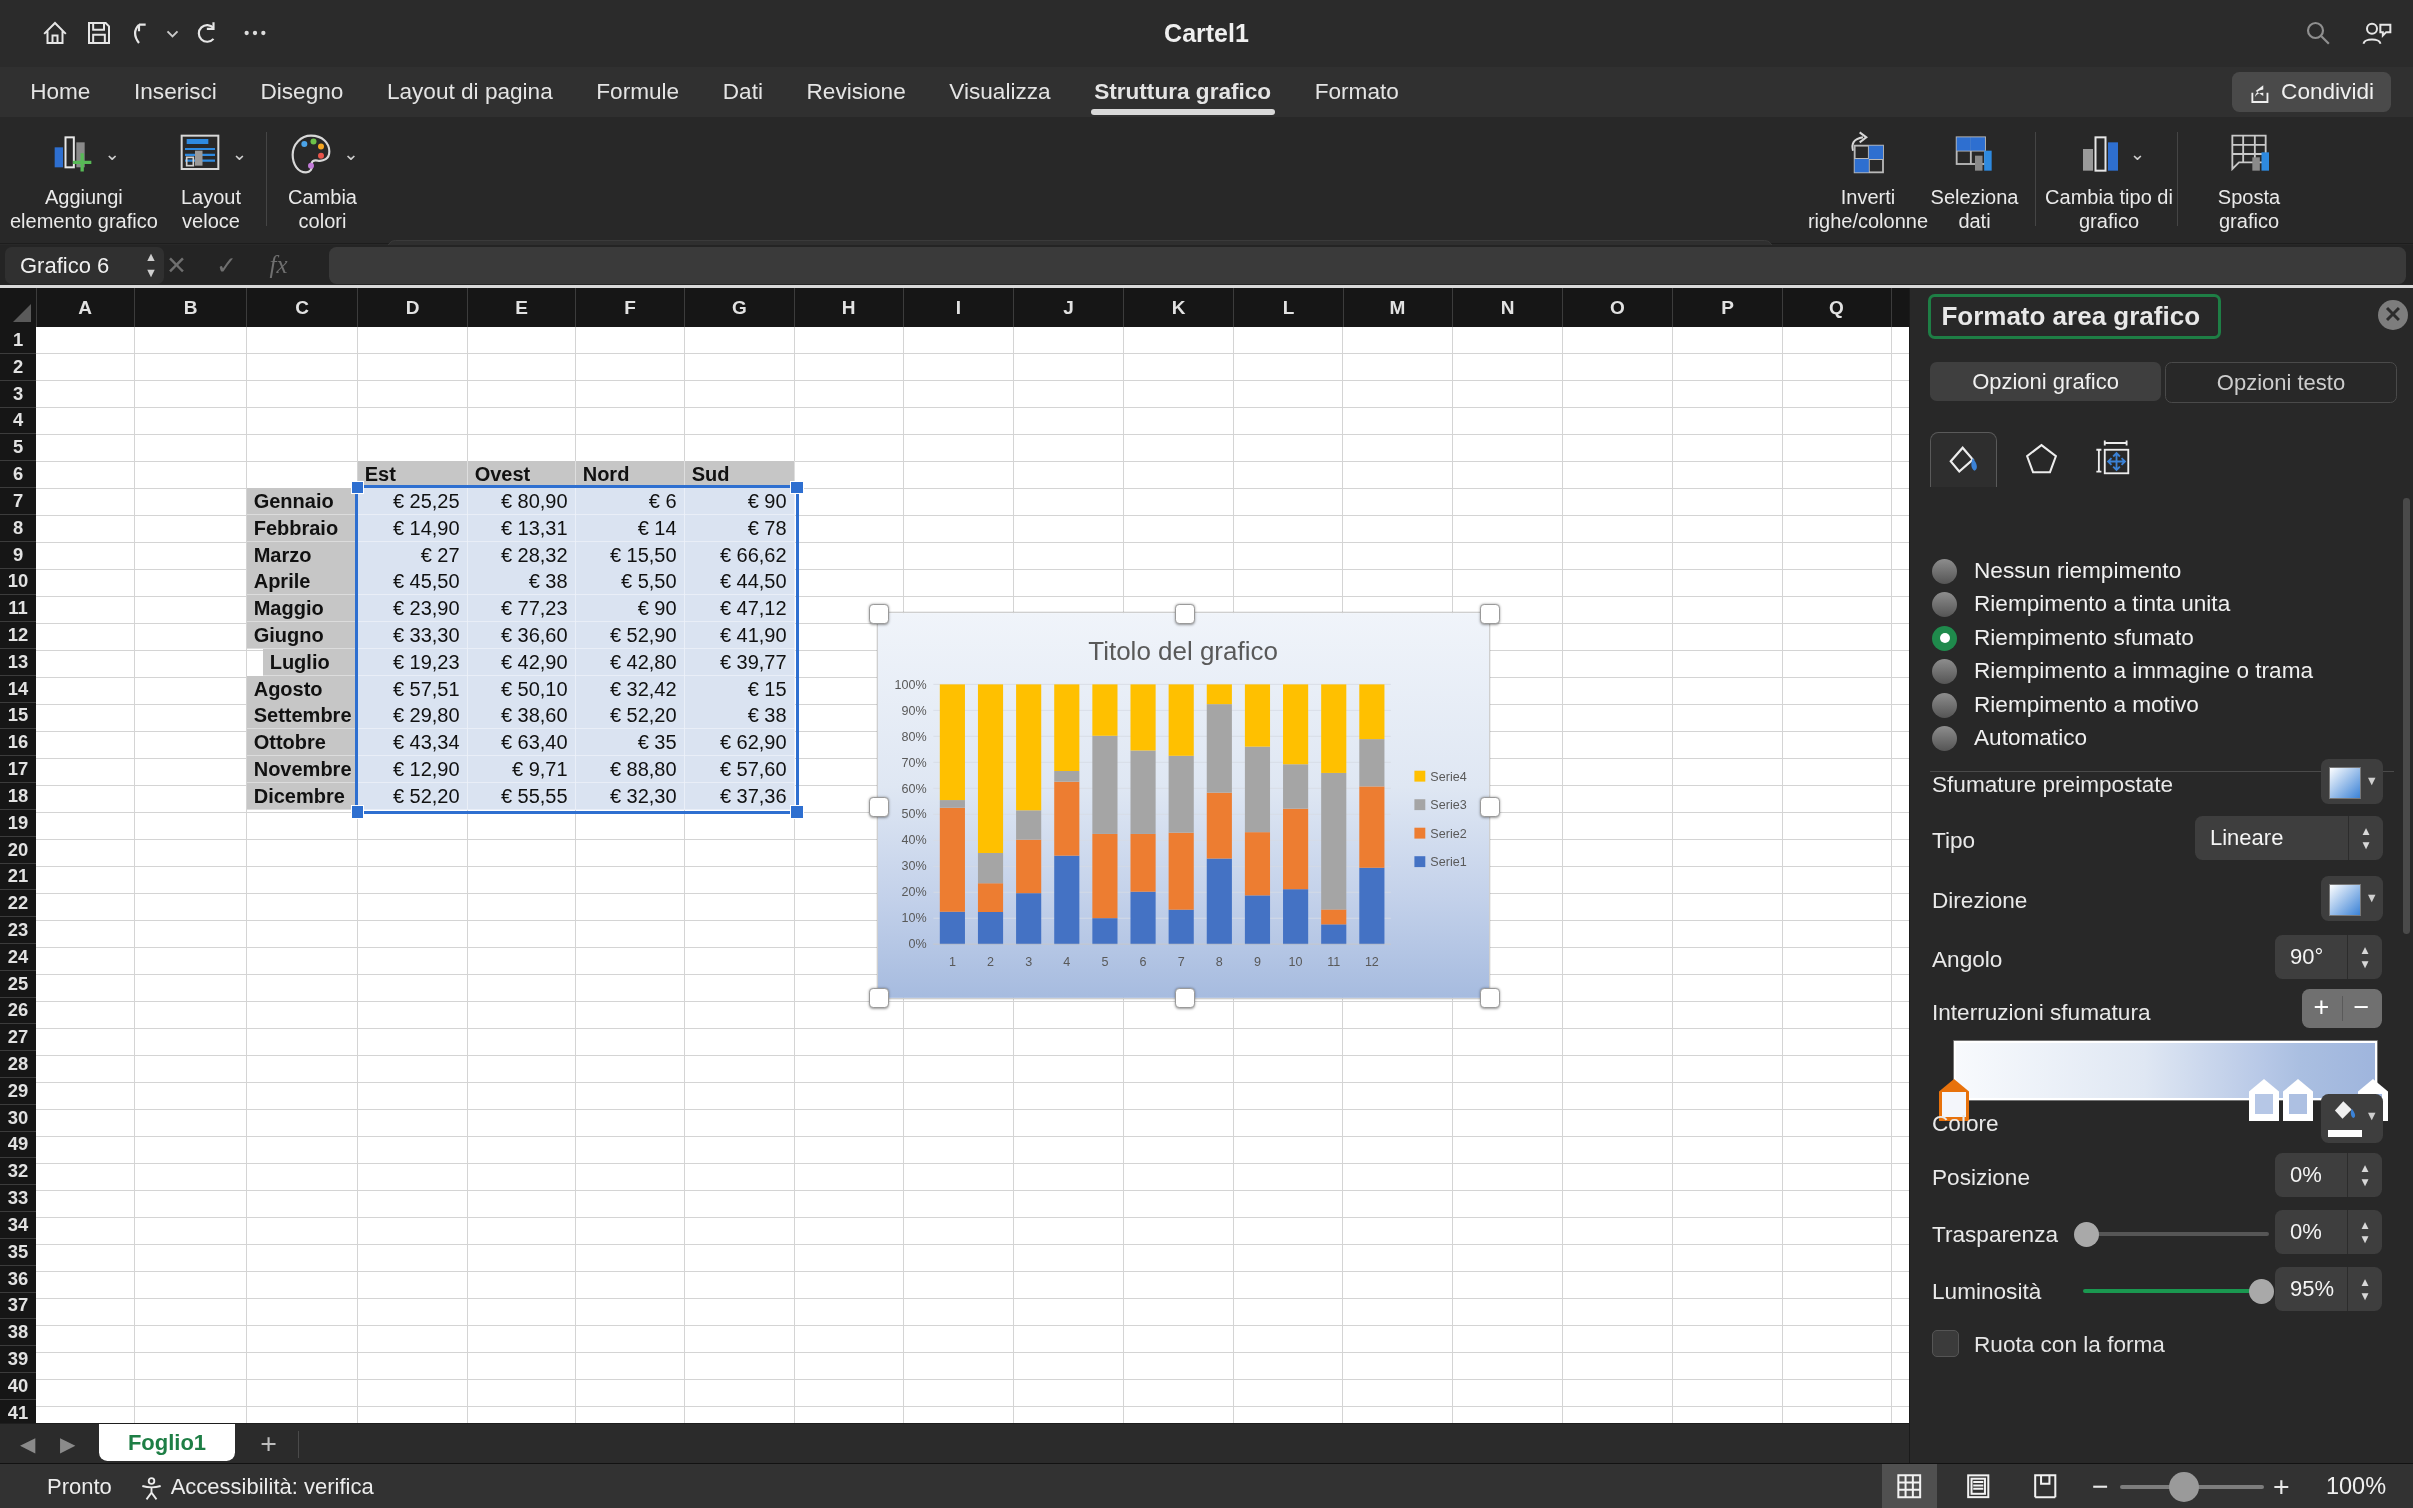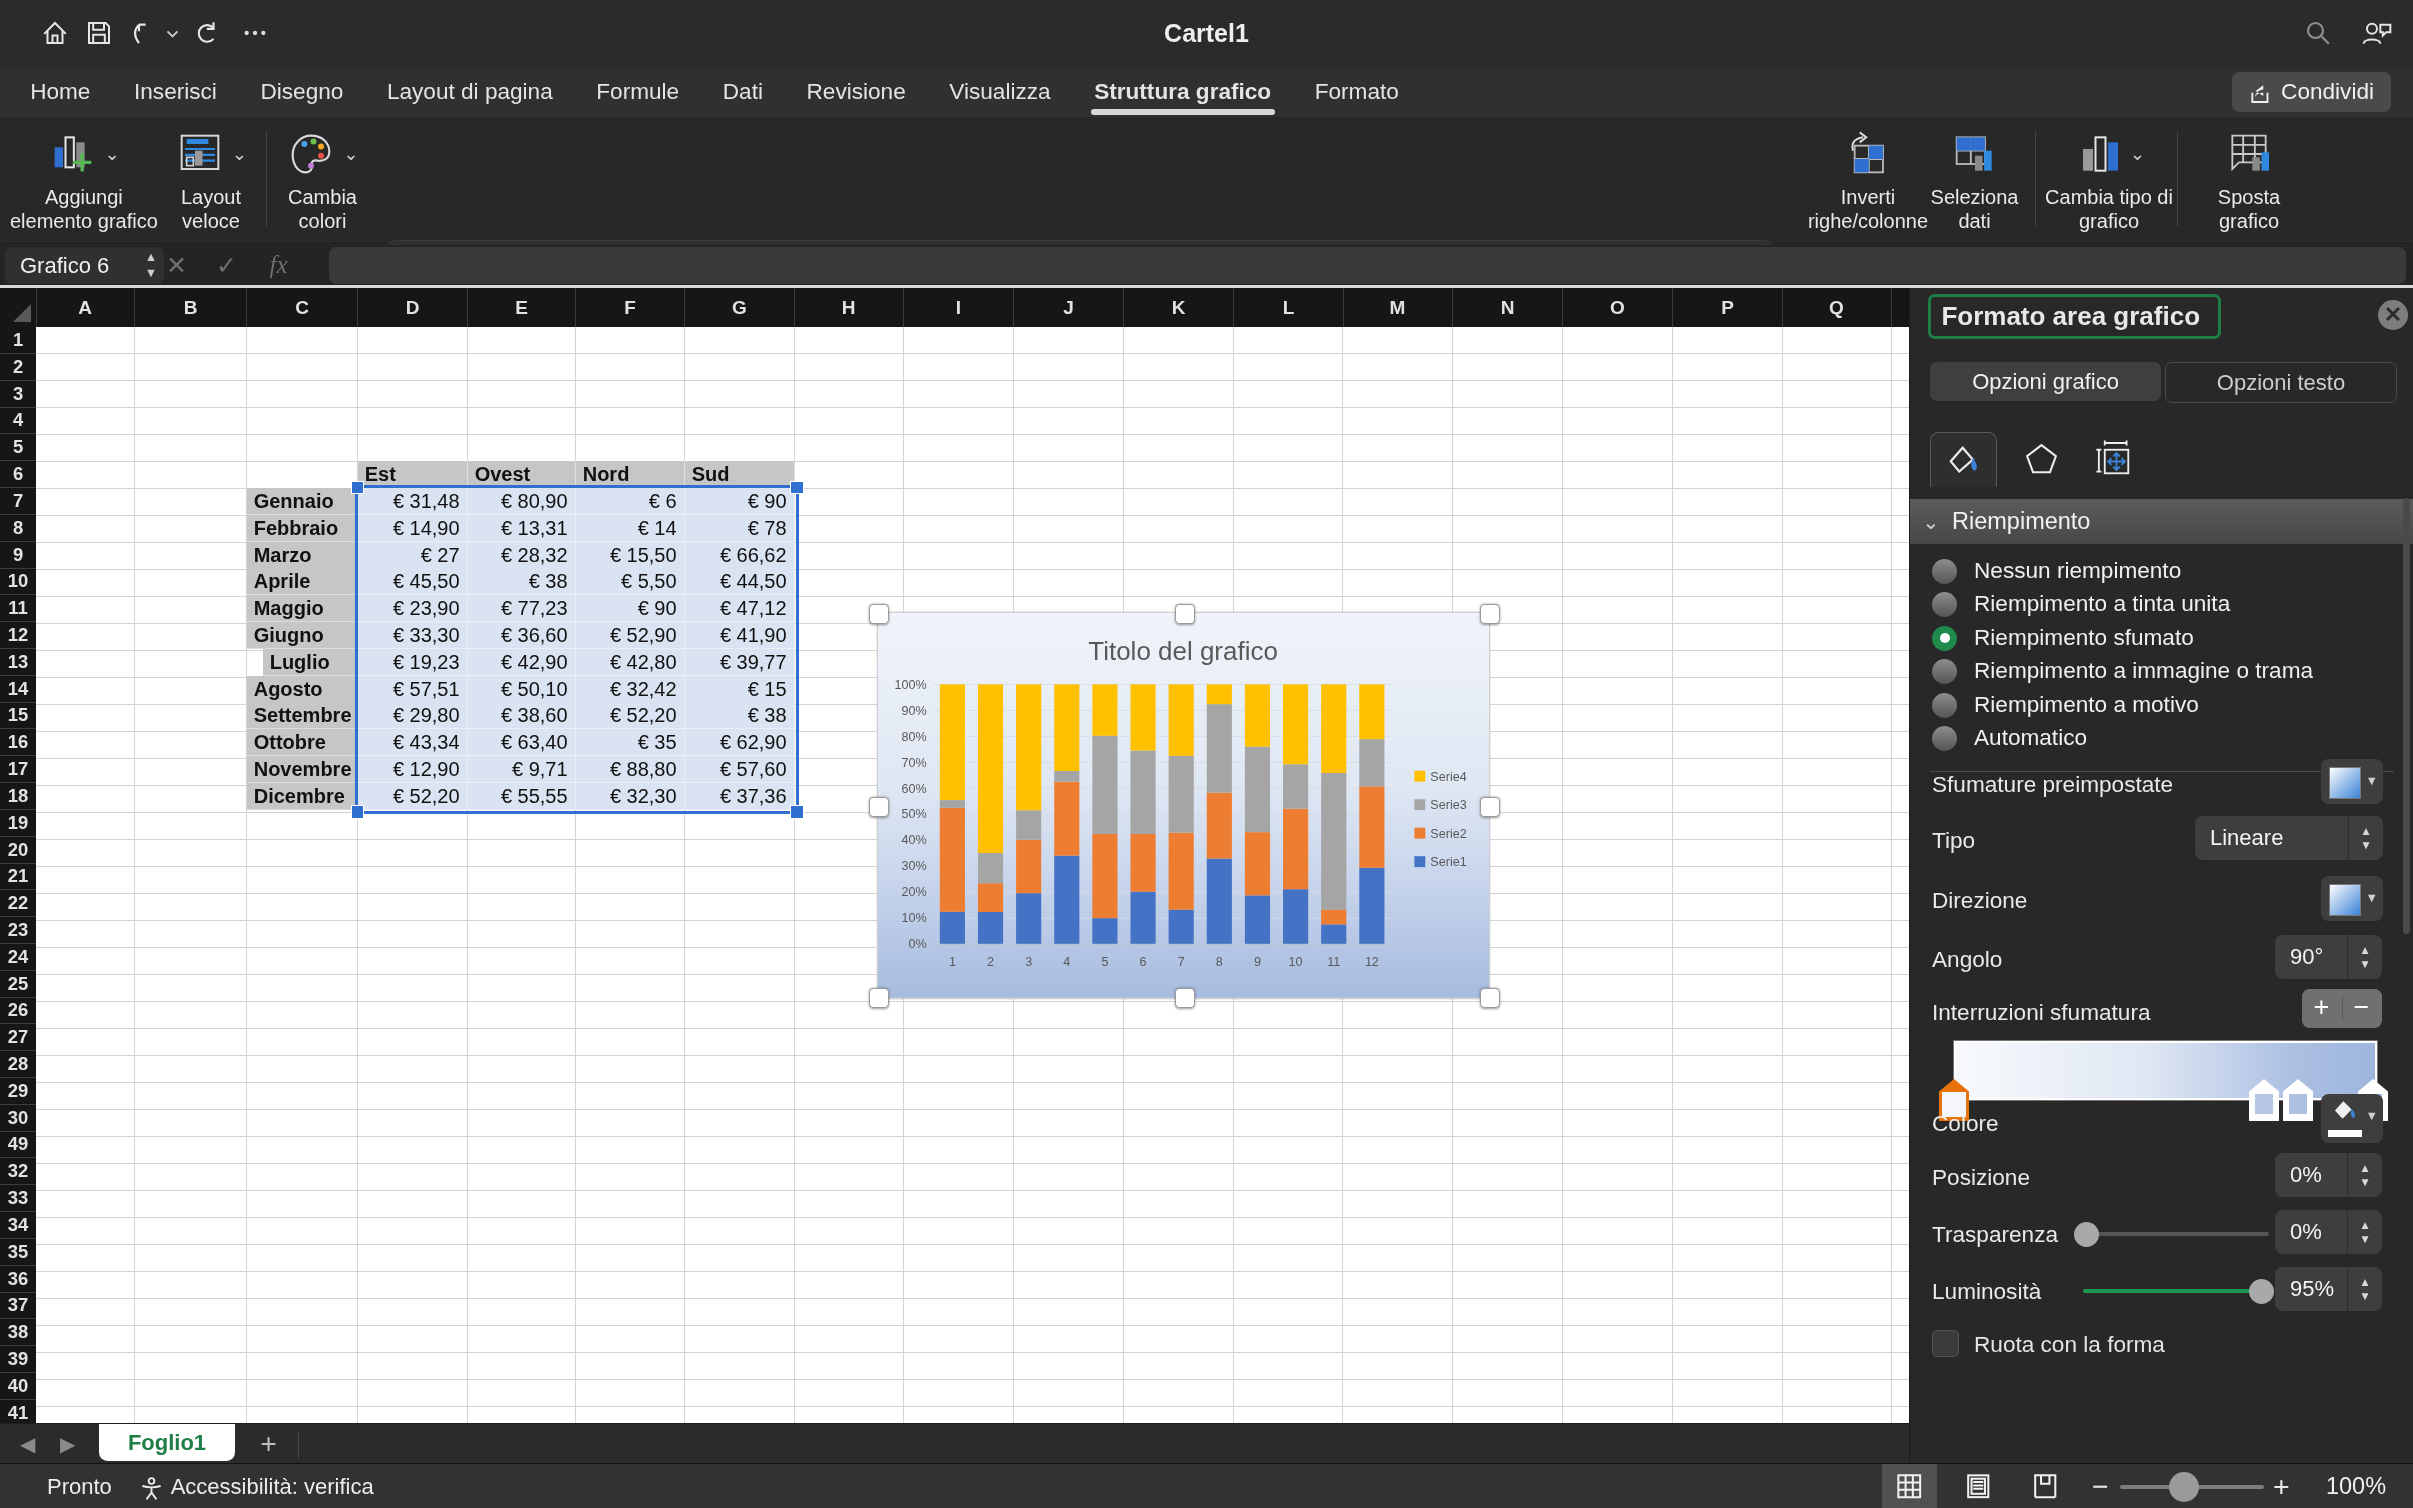--- a/index.html
+++ b/index.html
@@ -1089,21 +1089,21 @@
         <div class="cell mon" style="left: 211px; width: 111px; top: 215px; height: 27px; box-sizing: border-box;">Marzo</div>
         <div class="cell mon" style="left: 211px; width: 111px; top: 241px; height: 27px; box-sizing: border-box;">Aprile</div>
         <div class="cell mon" style="left: 211px; width: 111px; top: 268px; height: 27px; box-sizing: border-box;">Maggio</div>
         <div class="cell mon" style="left: 211px; width: 111px; top: 295px; height: 27px; box-sizing: border-box;">Giugno</div>
         <div class="cell mon" style="left: 211px; width: 111px; top: 322px; height: 27px; box-sizing: border-box; margin-left: 16px;">Luglio</div>
         <div class="cell mon" style="left: 211px; width: 111px; top: 349px; height: 27px; box-sizing: border-box;">Agosto</div>
         <div class="cell mon" style="left: 211px; width: 111px; top: 375px; height: 27px; box-sizing: border-box;">Settembre</div>
         <div class="cell mon" style="left: 211px; width: 111px; top: 402px; height: 27px; box-sizing: border-box;">Ottobre</div>
         <div class="cell mon" style="left: 211px; width: 111px; top: 429px; height: 27px; box-sizing: border-box;">Novembre</div>
         <div class="cell mon" style="left: 211px; width: 111px; top: 456px; height: 27px; box-sizing: border-box;">Dicembre</div>
-        <div class="cell val" style="left: 322px; width: 110px; top: 161px; height: 27px; box-sizing: border-box;">€ 31,48</div>
+        <div class="cell val" style="left: 322px; width: 110px; top: 161px; height: 27px; box-sizing: border-box;">€ 25,25</div>
         <div class="cell val" style="left: 432px; width: 108px; top: 161px; height: 27px; box-sizing: border-box;">€ 80,90</div>
         <div class="cell val" style="left: 540px; width: 109px; top: 161px; height: 27px; box-sizing: border-box;">€ 6</div>
         <div class="cell val" style="left: 649px; width: 110px; top: 161px; height: 27px; box-sizing: border-box;">€ 90</div>
         <div class="cell val" style="left: 322px; width: 110px; top: 188px; height: 27px; box-sizing: border-box;">€ 14,90</div>
         <div class="cell val" style="left: 432px; width: 108px; top: 188px; height: 27px; box-sizing: border-box;">€ 13,31</div>
         <div class="cell val" style="left: 540px; width: 109px; top: 188px; height: 27px; box-sizing: border-box;">€ 14</div>
         <div class="cell val" style="left: 649px; width: 110px; top: 188px; height: 27px; box-sizing: border-box;">€ 78</div>
         <div class="cell val" style="left: 322px; width: 110px; top: 215px; height: 27px; box-sizing: border-box;">€ 27</div>
         <div class="cell val" style="left: 432px; width: 108px; top: 215px; height: 27px; box-sizing: border-box;">€ 28,32</div>
         <div class="cell val" style="left: 540px; width: 109px; top: 215px; height: 27px; box-sizing: border-box;">€ 15,50</div>
@@ -1328,21 +1328,20 @@
           <path d="M14 6 H40 M14 3 V9 M40 3 V9"></path>
           <path d="M7 14 V40 M4 14 H10 M4 40 H10"></path>
           <rect x="14" y="14" width="28" height="28"></rect>
           <g stroke="#3b82d6">
             <path d="M28 18 V38 M24 22 L28 18 L32 22 M24 34 L28 38 L32 34"></path>
             <path d="M18 28 H38 M22 24 L18 28 L22 32 M34 24 L38 28 L34 32"></path>
           </g>
         </svg>
       </div>
 
-    <div class="sect-bar" style="top:211px"><span class="chev">⌄</span><span>Riempimento</span></div>
     <div id="fill-options">
         <div class="radio-row" style="top: 270px;"><span class="radio-dot"></span><span class="radio-lbl">Nessun riempimento</span></div>
         <div class="radio-row" style="top: 303px;"><span class="radio-dot"></span><span class="radio-lbl">Riempimento a tinta unita</span></div>
         <div class="radio-row sel" style="top: 337px;"><span class="radio-dot"></span><span class="radio-lbl">Riempimento sfumato</span></div>
         <div class="radio-row" style="top: 370px;"><span class="radio-dot"></span><span class="radio-lbl">Riempimento a immagine o trama</span></div>
         <div class="radio-row" style="top: 404px;"><span class="radio-dot"></span><span class="radio-lbl">Riempimento a motivo</span></div>
         <div class="radio-row" style="top: 437px;"><span class="radio-dot"></span><span class="radio-lbl">Automatico</span></div>
       </div>
     <div class="abs" style="left:20px;top:483px;width:464px;height:0.8px;background:#4a4a4a"></div>
 

